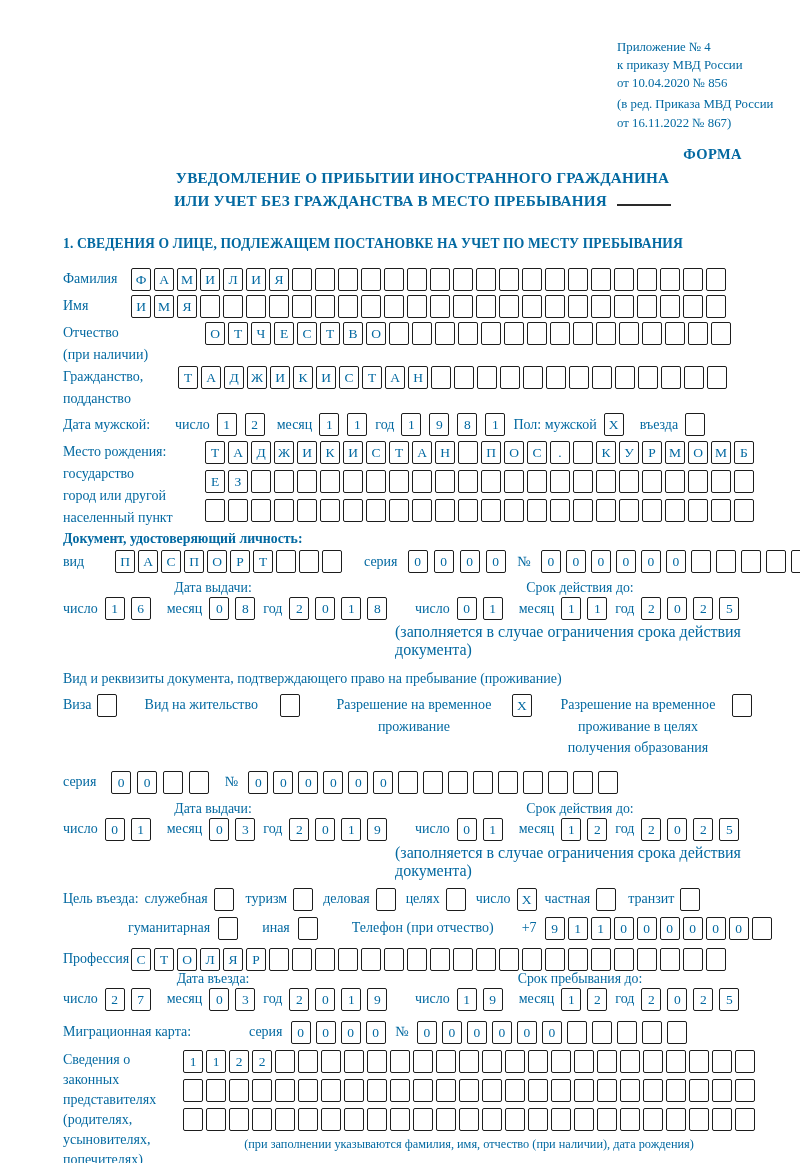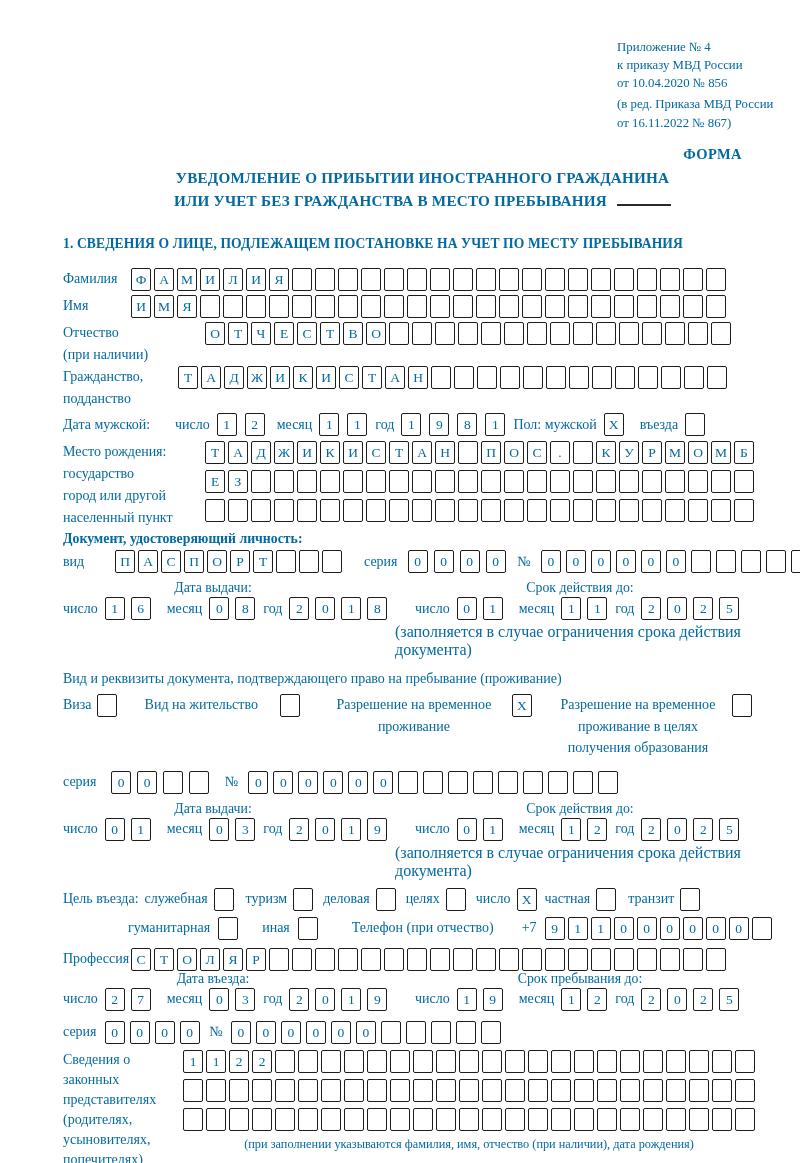--- a/index.html
+++ b/index.html
@@ -629,20 +629,21 @@
             <span class="cell">2</span>
             <span class="cell">0</span>
             <span class="cell">2</span>
             <span class="cell">5</span>
           </div>
       </div>
     </div>
   </div>
 
   <div class="frow vc" style="margin-top:10px">
+    <span class="flabel" style="width:186px">Миграционная карта:</span>
     <span class="mr8">серия</span>
     <div class="cells" style="gap:5px">
         <span class="cell">0</span>
         <span class="cell">0</span>
         <span class="cell">0</span>
         <span class="cell">0</span>
       </div>
     <span style="margin:0 8px 0 10px">№</span>
     <div class="cells" style="gap:5px">
         <span class="cell">0</span>

